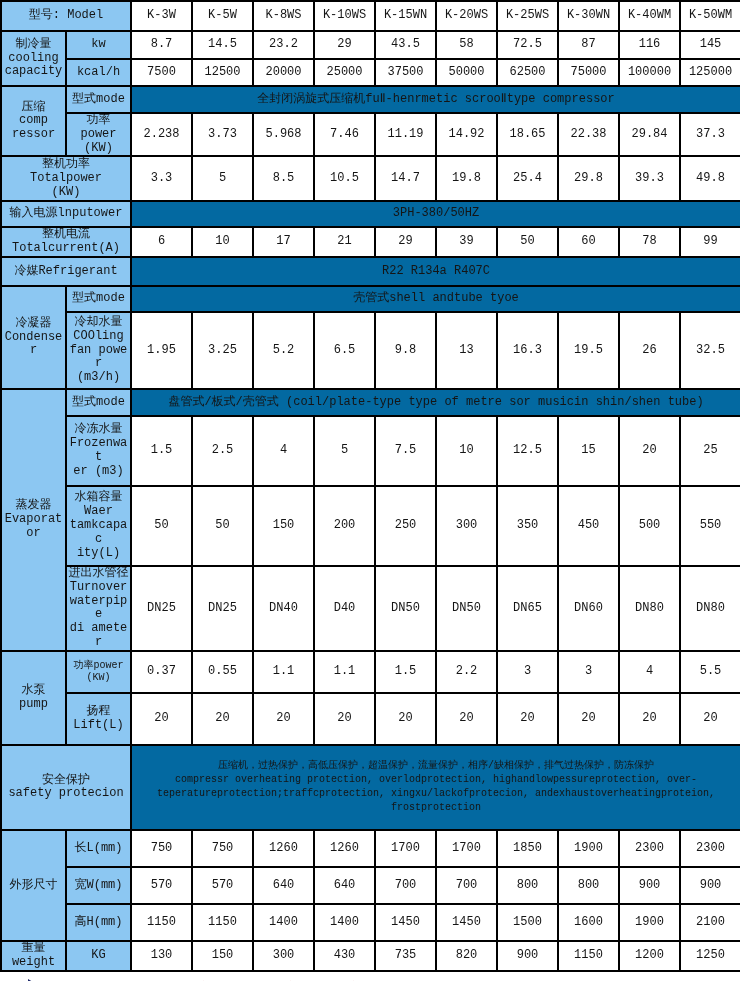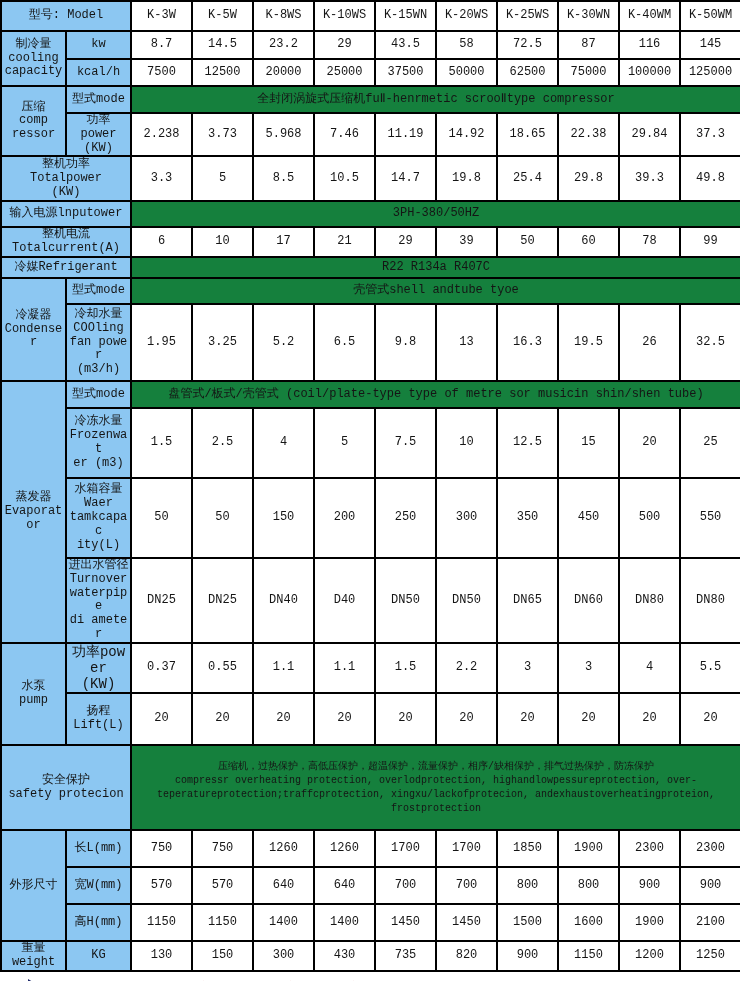--- a/index.html
+++ b/index.html
@@ -12,28 +12,28 @@
   }
   td {
     border:2px solid #000000; text-align:center; vertical-align:middle;
     padding:0 2px; font-size:12px; color:#151515; line-height:1.15;
     overflow:hidden;
   }
   td.lab {
     background:#8CC7F2; white-space:pre-line; word-break:break-all;
     padding:0 1px;
   }
-  td.merged { background:#15803d; overflow-wrap:break-word; }
+  td.merged { background:#0369a1; overflow-wrap:break-word; }
   td.val { background:#ffffff; }
-  td.small { font-size:14px;margin-top:8px; }
+  td.small { font-size:10px;margin-top:8px; }
   td.safety { font-size:10px; line-height:1.4; padding:2px 0; }
   td.safety span { display:block; }
   
   tr.h30{height:30px} tr.h28{height:28px} tr.h27{height:27px} tr.h26{height:26px}
-  tr.h48{height:32px} tr.h45{height:45px} tr.h35{height:29px} tr.h21{height:21px}
+  tr.h48{height:32px} tr.h45{height:45px} tr.h35{height:29px} tr.h21{height:29px}
   tr.h77{height:77px} tr.h65{height:70px} tr.h80{height:80px} tr.h85{height:85px}
   tr.h42{height:42px} tr.h38{height:52px} tr.h37{height:37px}
   
   .notes { padding:6px 0 0 2px; }
   .note-line {
     display:flex; align-items:center; gap:4px; height:19px;
     color:#C54646; font-size:12px; white-space:nowrap;
   }
   .arrow { position:relative; width:40px; height:18px; flex:0 0 40px; }
   .arrow .shaft { position:absolute; left:1px; top:7px; width:25px; height:5px; background:#1F2A6B; }

